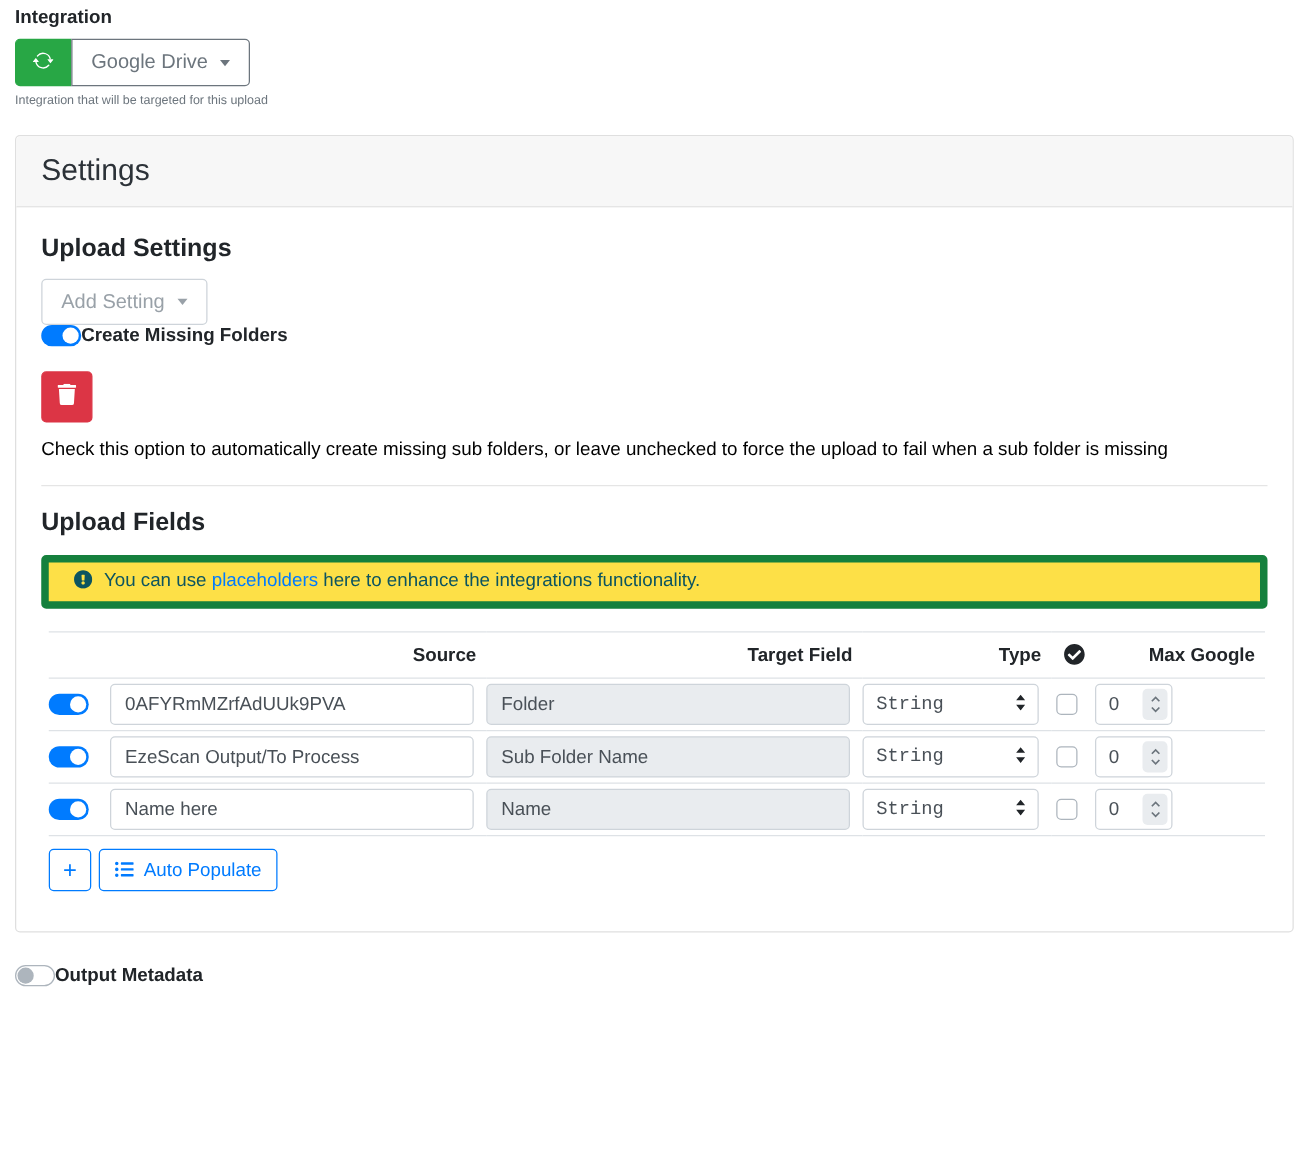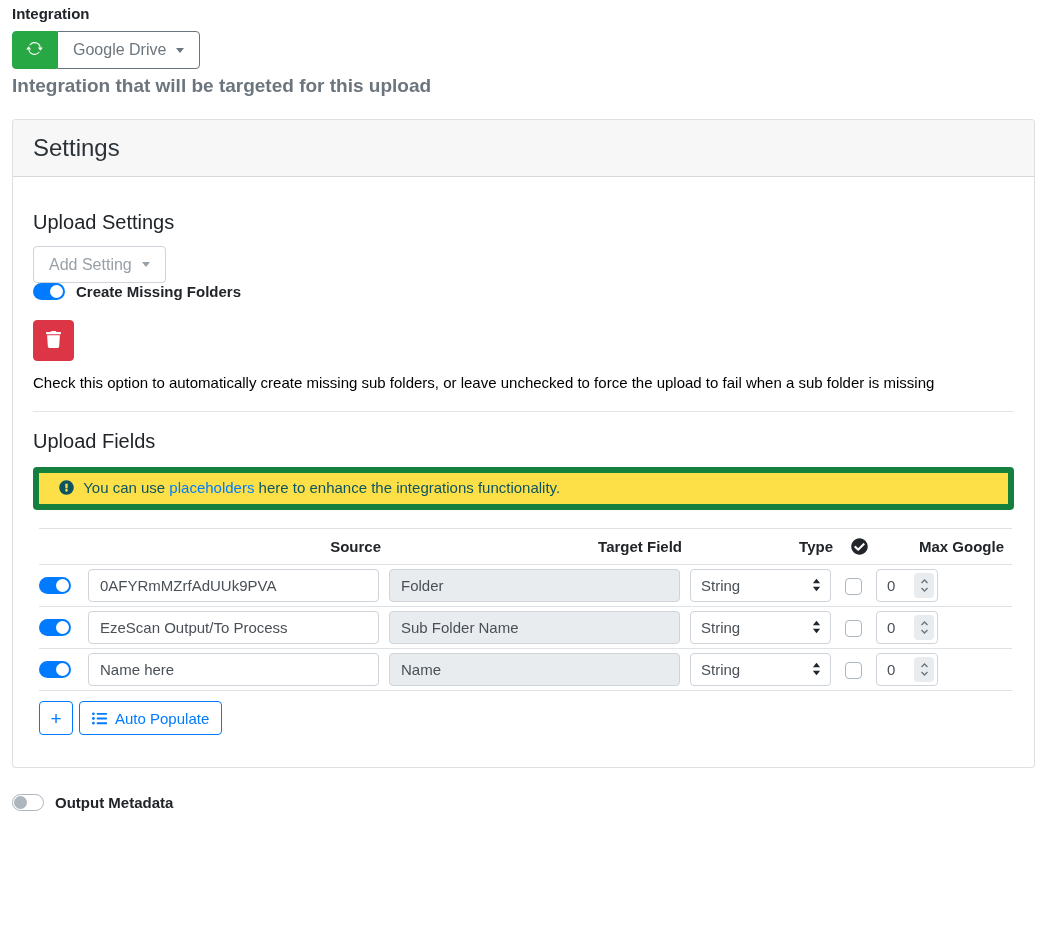--- a/index.html
+++ b/index.html
@@ -24,40 +24,40 @@
   .btn-dd {
     display:flex; align-items:center; padding:0 15px; background:#fff;
     border:1px solid #6c757d; border-left:1px solid #6c757d;
     border-radius:0 4px 4px 0; color:#6c757d; font-size:16px; cursor:pointer;
   }
   .caret {
     width:0; height:0; margin-left:10px;
     border-left:4.5px solid transparent; border-right:4.5px solid transparent;
     border-top:5px solid currentColor; display:inline-block;
   }
-  .help-muted { color:#6c757d; font-size:19px; margin-top:6px;font-weight:bold; }
+  .help-muted { color:#6c757d; font-size:10px; margin-top:6px; }
   .help-dark  { color:#212529; font-size:15px; margin-top:6px; }
 
   .card { margin-top:20px; border:1px solid rgba(0,0,0,.125); border-radius:4px; background:#fff; }
   .card-header {
     background:#f7f7f7; border-bottom:1px solid rgba(0,0,0,.125);
     padding:14px 20px; font-size:24px; color:#2c3238; border-radius:4px 4px 0 0;
   }
   .card-body { padding:20px 20px 18px 20px; }
 
-  .section-h { font-size:20px; font-weight:400; margin:14px 0 12px 0; color:#212529; }
+  .section-h { font-size:20px; font-weight:700; margin:2px 0 12px 0; color:#212529; }
 
   .btn-addsetting {
     display:inline-flex; align-items:center; height:37px; padding:0 15px;
     border:1px solid #ced4da; border-radius:4px; background:#fff;
     color:#99a1a8; font-size:16px; cursor:pointer;
   }
   .no-settings { color:#6c757d; font-size:15px; margin:7px 0 18px 0; }
 
-  .switch-row { display:flex; align-items:center; gap:11px; }
+  .switch-row { display:flex; align-items:center; gap:0; }
   .switch { position:relative; width:32px; height:17px; border-radius:9px; cursor:pointer; flex:none; }
   .switch.on  { background:#007bff; }
   .switch.on::after  { content:""; position:absolute; top:2px; right:2px; width:13px; height:13px; border-radius:50%; background:#fff; }
   .switch.off { background:#fff; border:1px solid #adb5bd; }
   .switch.off::after { content:""; position:absolute; top:1px; left:1px; width:13px; height:13px; border-radius:50%; background:#adb5bd; }
   .switch-label { font-weight:700; font-size:15px; }
 
   .btn-trash {
     margin-top:20px; width:41px; height:41px; background:#dc3545; border:1px solid #dc3545;
     border-radius:4px; display:flex; align-items:center; justify-content:center; cursor:pointer;
@@ -89,21 +89,21 @@
   .tin {
     width:100%; height:33px; border:1px solid #ced4da; border-radius:4px;
     padding:0 11px; font-size:15px; color:#495057; background:#fff; font-family:inherit; outline:none;
   }
   .tin.disabled { background:#e9ecef; }
 
   .sel { position:relative; width:141px; }
   .sel select {
     width:100%; height:33px; appearance:none; -webkit-appearance:none; -moz-appearance:none;
     border:1px solid #ced4da; border-radius:4px; padding:0 26px 0 10px;
-    font-size:15px; color:#495057; background:#fff; font-family:Liberation Sans, sans-serif; outline:none; cursor:pointer;
+    font-size:15px; color:#495057; background:#fff; font-family:Liberation Mono, monospace; outline:none; cursor:pointer;
   }
   .updown { position:absolute; right:10px; top:50%; transform:translateY(-50%); pointer-events:none; }
 
   .cbx { display:inline-block; width:17px; height:17px; border:1px solid #adb5bd; border-radius:4px; background:#fff; cursor:pointer; vertical-align:middle; }
 
   .numbox {
     display:flex; align-items:center; width:62px; height:33px;
     border:1px solid #ced4da; border-radius:4px; background:#fff;
   }
   .numbox input {

